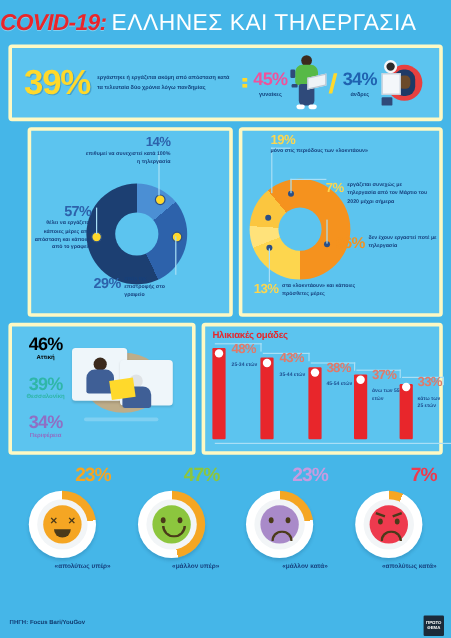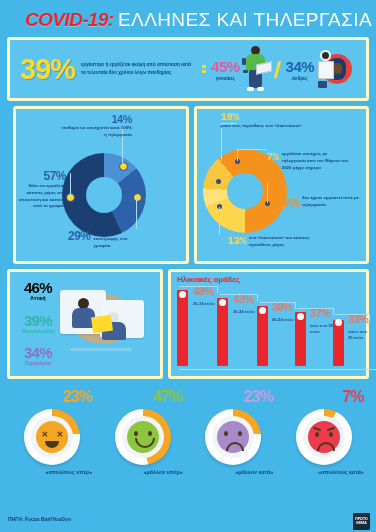--- a/index.html
+++ b/index.html
@@ -5,21 +5,21 @@
   html,body{margin:0;padding:0;}
   body{
     width:376px;height:532px;overflow:hidden;
     background:#45b6e8;
     font-family:"Liberation Sans", sans-serif;
     position:relative;
   }
   .wrap{position:relative;width:376px;height:532px;}
 
   
-  .header{padding:9px 4px 6px 0;text-align:right;margin-left:21px;}
+  .header{padding:9px 4px 6px 0;text-align:left;}
   .h-title{white-space:nowrap;}
   .h-covid{
     font-size:19px;font-weight:bold;color:#e8262b;
     font-style:italic;letter-spacing:-.6px;
     text-shadow:0 1px 0 #7fd0f2;
   }
   .h-rest{
     font-size:19px;color:#ffffff;letter-spacing:.4px;
     font-weight:300;
   }
@@ -67,40 +67,40 @@
 
   .desk{width:42px;height:42px;position:relative;}
   .d-ring{position:absolute;left:6px;top:6px;width:30px;height:30px;border-radius:50%;background:#e8403f;}
   .d-chair{position:absolute;left:12px;top:10px;width:18px;height:22px;border-radius:8px;background:#1e3a66;}
   .d-head{position:absolute;left:16px;top:15px;width:10px;height:11px;border-radius:4px;background:#6b4a2a;}
   .d-desk{position:absolute;left:2px;top:13px;width:14px;height:16px;background:#f4f7fa;border:1px solid #c3ced9;}
   .d-cup{position:absolute;left:4px;top:2px;width:7px;height:7px;border-radius:50%;background:#2b2b2b;border:2px solid #f4f7fa;}
   .d-pad{position:absolute;left:2px;top:33px;width:9px;height:7px;background:#2f4a7a;border-radius:1px;}
 
   
-  .donutrow{margin:5px 7px 0 13px;display:flex;gap:5px;}
+  .donutrow{margin:5px 7px 0 23px;display:flex;gap:5px;}
   .dpanel{flex:1;height:152px;position:relative;}
   .donut{
     position:absolute;border-radius:50%;
   }
   .dcenter{
     position:absolute;border-radius:50%;background:#5cc4ef;
   }
   .dot{
     position:absolute;width:7px;height:7px;border-radius:50%;
     background:#ffd92b;border:1px solid #2b4f86;
   }
   .dot.n{background:#2b4f86;border:none;width:5px;height:5px;}
   .lead{position:absolute;background:#a9dff6;}
   .lnum{font-weight:bold;letter-spacing:-.5px;}
   .ltxt{font-size:4.4px;line-height:1.55;font-weight:bold;}
   .navy{color:#16407d;}
   .blue2{color:#2d62ab;}
   .ora{color:#f5921e;}
-  .lyel{color:#fdd64e;font-family:Liberation Mono, monospace;}
+  .lyel{color:#fdd64e;}
 
   
   .midrow{margin:5px 7px 0 7px;display:flex;gap:5px;}
   .regpanel{width:150px;height:104px;position:relative;}
   .agepanel{flex:1;height:104px;position:relative;}
   .reg-num{font-size:15px;font-weight:bold;letter-spacing:-.6px;}
   .reg-lab{font-size:5px;font-weight:bold;margin-top:-1px;}
   .c-att{color:#000000;}
   .c-thes{color:#2fb6a8;}
   .c-per{color:#8f6fc4;}
@@ -274,21 +274,21 @@
       <div style="position:absolute;left:70px;top:42px;width:98px;display:flex;gap:3px;">
         <div class="lnum lyel" style="font-size:11px;">7%</div>
         <div class="ltxt navy" style="width:68px;">εργάζεται συνεχώς με τηλεργασία από τον Μάρτιο του 2020 μέχρι σήμερα</div>
       </div>
 
       <div style="position:absolute;left:78px;top:86px;width:92px;display:flex;gap:3px;">
         <div class="lnum ora" style="font-size:13px;">96%</div>
         <div class="ltxt navy" style="width:60px;">δεν έχουν εργαστεί ποτέ με τηλεργασία</div>
       </div>
 
-      <div style="position:absolute;left:31px;top:126px;width:140px;display:flex;gap:3px;">
+      <div style="position:absolute;left:10px;top:126px;width:140px;display:flex;gap:3px;">
         <div class="lnum lyel" style="font-size:11px;">13%</div>
         <div class="ltxt navy" style="width:76px;">στα «λοκντάουν» και κάποιες πρόσθετες μέρες</div>
       </div>
     </div>
   </div>
 
   <div class="midrow">
 
     <div class="panel regpanel">
       <div style="position:absolute;left:8px;top:7px;text-align:center;width:40px;">

